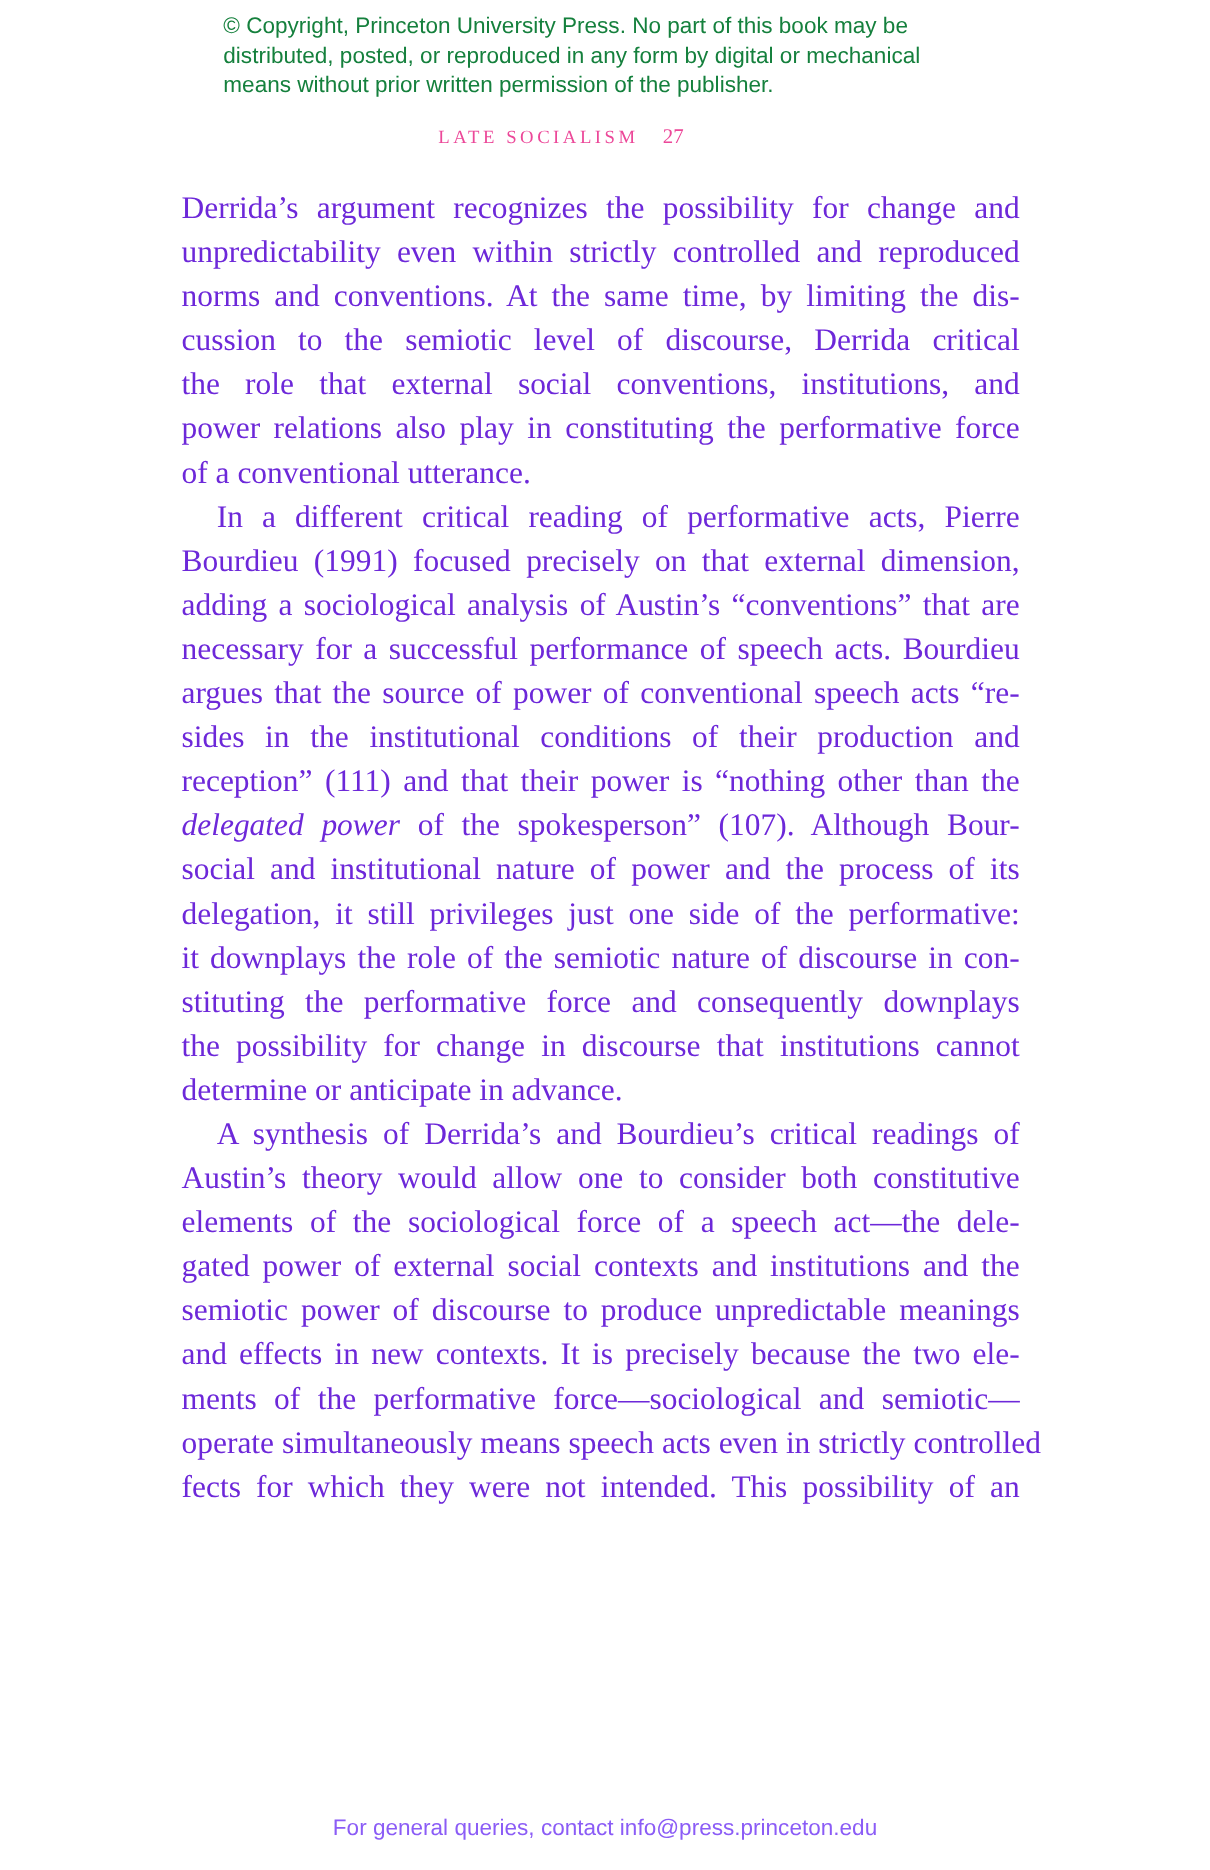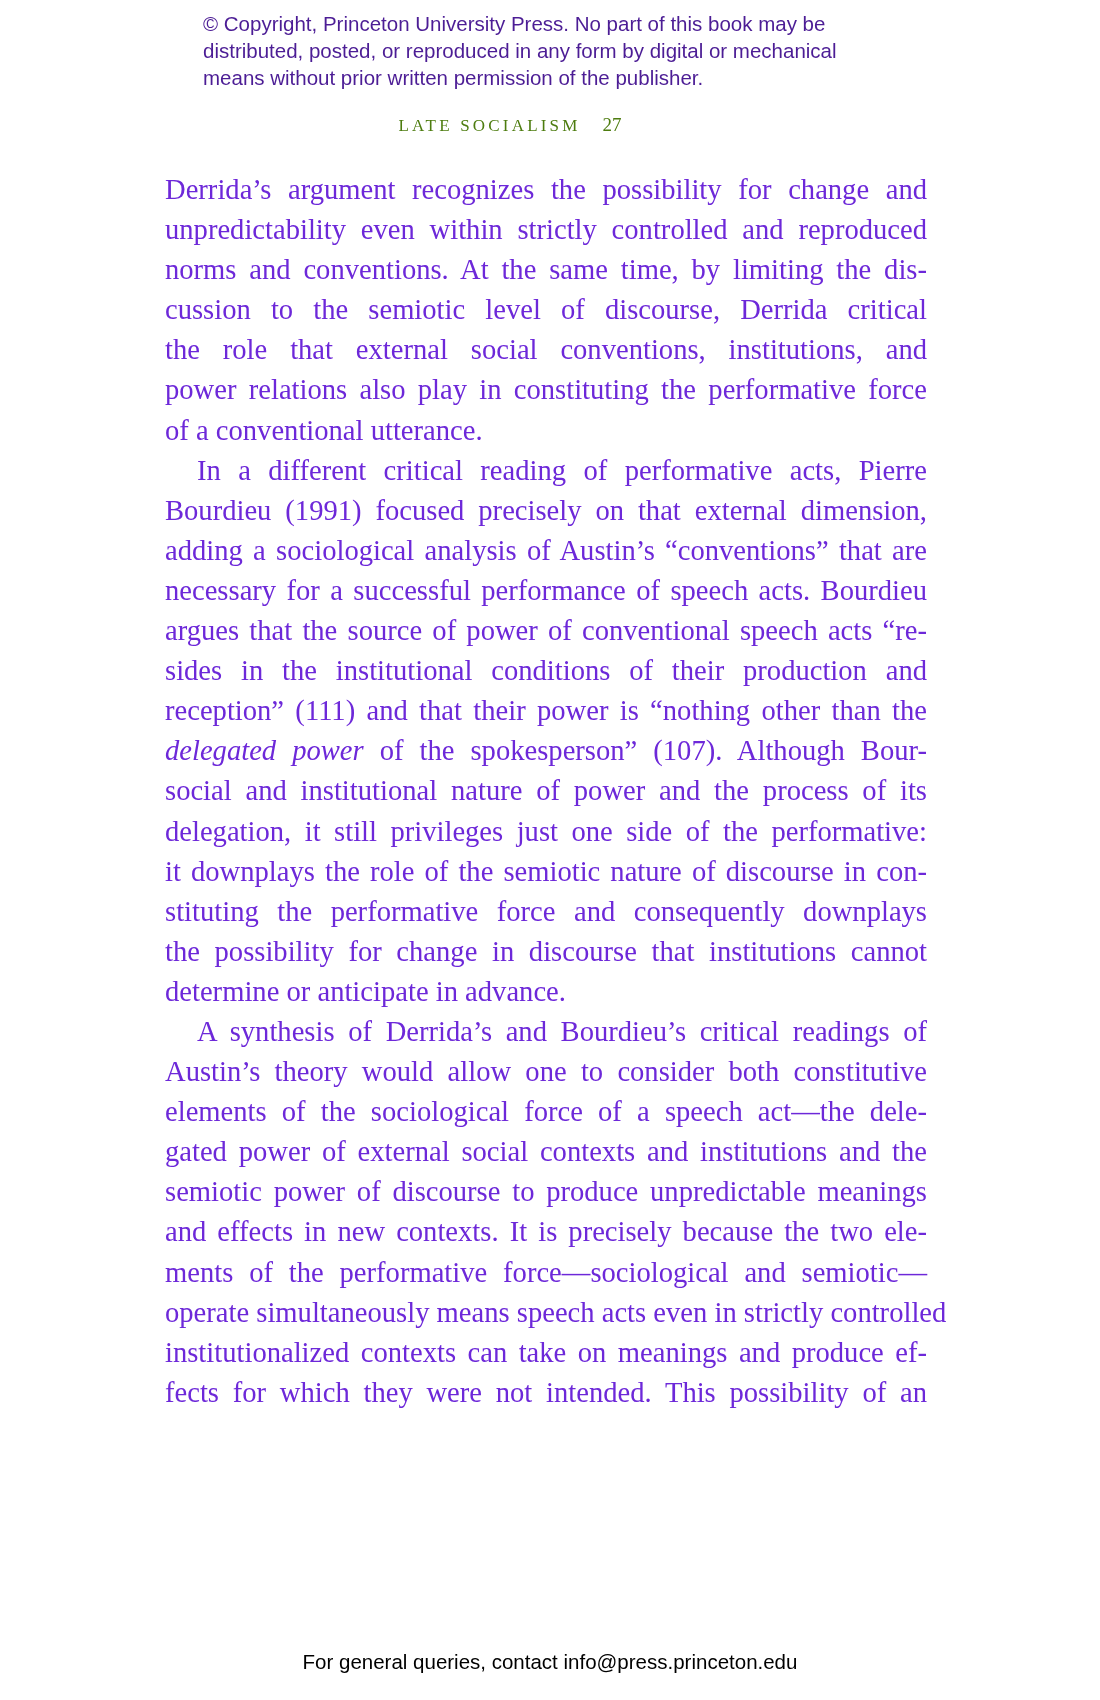--- a/index.html
+++ b/index.html
@@ -15,32 +15,32 @@
       color: #231f20;
     }
     .copyright {
       position: absolute;
       left: 203px;
       top: 10px;
       width: 720px;
       font-family: "Liberation Sans", sans-serif;
       font-size: 20.5px;
       line-height: 27px;
-      color: #4c1d95;
+      color: #15803d;
     }
     .running-head {
       position: absolute;
       left: 0;
       width: 1020px;
       top: 114px;
       text-align: center;
       font-family: "Liberation Serif", serif;
       font-size: 17px;
       letter-spacing: 3.2px;
-      color: #4d7c0f;
+      color: #ec4899;
     }
     .running-head .title { text-transform: uppercase; }
     .running-head .pageno {
       margin-left: 22px;
       letter-spacing: 0;
       font-size: 19px;
     }
     .body-text {
       position: absolute;
       left: 165px;
@@ -63,21 +63,21 @@
     }
     .line.indent { padding-left: 32px; }
     .footer {
       position: absolute;
       left: 0;
       width: 1100px;
       top: 1650px;
       text-align: center;
       font-family: "Liberation Sans", sans-serif;
       font-size: 20.5px;
-      color: #000000;
+      color: #8b5cf6;
     }
     em { font-style: italic; }
   </style>
 </head>
 <body>
 
 <div class="copyright">
   <div>© Copyright, Princeton University Press. No part of this book may be</div>
   <div>distributed, posted, or reproduced in any form by digital or mechanical</div>
   <div>means without prior written permission of the publisher.</div>
@@ -118,18 +118,17 @@
 
   <div>
     <span class="line indent">A synthesis of Derrida’s and Bourdieu’s critical readings of</span>
     <span class="line">Austin’s theory would allow one to consider both constitutive</span>
     <span class="line">elements of the sociological force of a speech act—the dele-</span>
     <span class="line">gated power of external social contexts and institutions and the</span>
     <span class="line">semiotic power of discourse to produce unpredictable meanings</span>
     <span class="line">and effects in new contexts. It is precisely because the two ele-</span>
     <span class="line">ments of the performative force—sociological and semiotic—</span>
     <span class="line">operate simultaneously means speech acts even in strictly controlled</span>
-    <span class="line">institutionalized contexts can take on meanings and produce ef-</span>
     <span class="line">fects for which they were not intended. This possibility of an</span>
   </div>
 </div>
 
 <div class="footer">For general queries, contact info@press.princeton.edu</div>
 
 </body></html>

